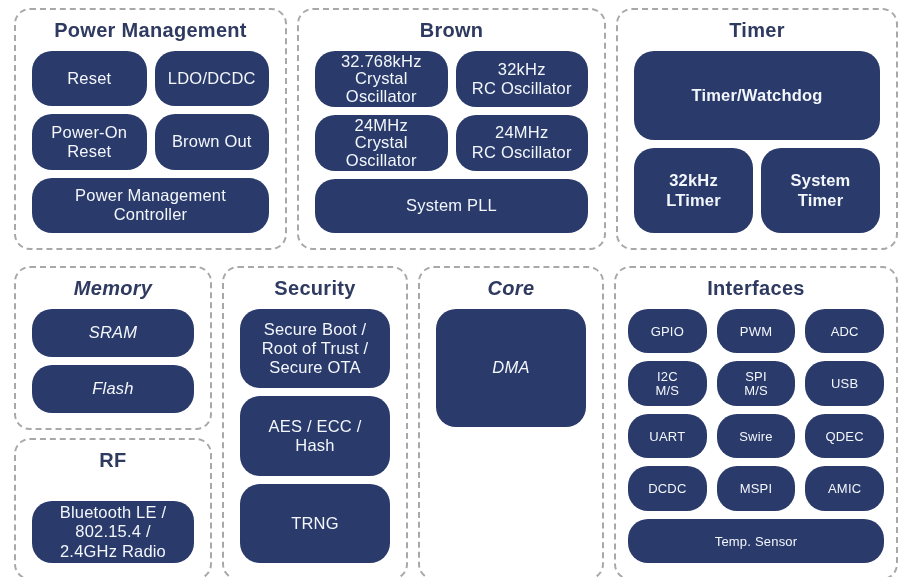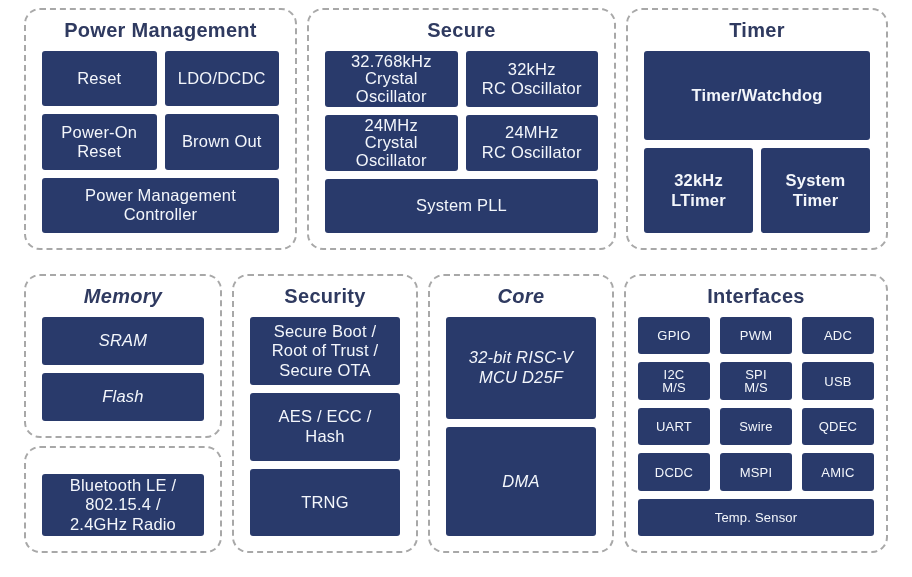--- a/index.html
+++ b/index.html
@@ -12,22 +12,22 @@
   *{box-sizing:border-box;}
   html,body{margin:0;padding:0;}
   body{
     width:912px;height:577px;
     background:var(--background);
     font-family:"Liberation Sans","DejaVu Sans",sans-serif;
     overflow:hidden;
   }
   .page{
     width:912px;height:534px;
-    padding:8px 24px;
-    display:flex;flex-direction:column;gap:24px;
+    padding:8px 14px;
+    display:flex;flex-direction:column;gap:16px;
   }
   .row{display:flex;gap:10px;}
   .row.top{height:242px;}
   .row.bottom{flex:1;}
   .col-left{width:198px;display:flex;flex-direction:column;gap:8px;}
   .panel{
     border:2px dashed var(--panel-border);
     border-radius:16px;
     background:var(--background);
     display:flex;flex-direction:column;
@@ -38,21 +38,21 @@
     text-align:center;
     font-size:20px;
     font-weight:bold;
     letter-spacing:.3px;
     color:var(--title-text);
   }
   .grid{display:grid;gap:8px;flex:1;min-height:0;}
   .block{
     background:var(--block-fill);
     color:var(--block-text);
-    border-radius:3px;
+    border-radius:20px;
     display:flex;align-items:center;justify-content:center;
     text-align:center;
     font-size:16.5px;
     line-height:1.18;
     letter-spacing:.2px;
     white-space:pre-line;
     padding:2px 4px;
   }
   .span2{grid-column:1 / -1;}
   .span3{grid-column:1 / -1;}
@@ -90,21 +90,21 @@
         <div class="block">LDO/DCDC</div>
         <div class="block">Power-On
 Reset</div>
         <div class="block">Brown Out</div>
         <div class="block span2">Power Management
 Controller</div>
       </div>
     </section>
 
     <section class="panel panel-clock">
-      <h2 class="panel-title">Secure</h2>
+      <h2 class="panel-title">Brown</h2>
       <div class="grid grid-2x2plus">
         <div class="block tight">32.768kHz
 Crystal
 Oscillator</div>
         <div class="block">32kHz
 RC Oscillator</div>
         <div class="block tight">24MHz
 Crystal
 Oscillator</div>
         <div class="block">24MHz
@@ -130,20 +130,21 @@
 
     <div class="col-left">
       <section class="panel panel-memory">
         <h2 class="panel-title">Memory</h2>
         <div class="grid grid-stack2">
           <div class="block">SRAM</div>
           <div class="block">Flash</div>
         </div>
       </section>
       <section class="panel panel-rf">
+        <h2 class="panel-title">RF</h2>
         <div class="grid grid-rf">
           <div class="block">Bluetooth LE /
 802.15.4 /
 2.4GHz Radio</div>
         </div>
       </section>
     </div>
 
     <section class="panel panel-security">
       <h2 class="panel-title">Security</h2>
@@ -153,22 +154,20 @@
 Secure OTA</div>
         <div class="block">AES / ECC /
 Hash</div>
         <div class="block">TRNG</div>
       </div>
     </section>
 
     <section class="panel panel-core">
       <h2 class="panel-title">Core</h2>
       <div class="grid grid-core">
-        <div class="block">32-bit RISC-V
-MCU D25F</div>
         <div class="block">DMA</div>
       </div>
     </section>
 
     <section class="panel panel-interfaces">
       <h2 class="panel-title">Interfaces</h2>
       <div class="grid grid-interfaces">
         <div class="block">GPIO</div>
         <div class="block">PWM</div>
         <div class="block">ADC</div>

